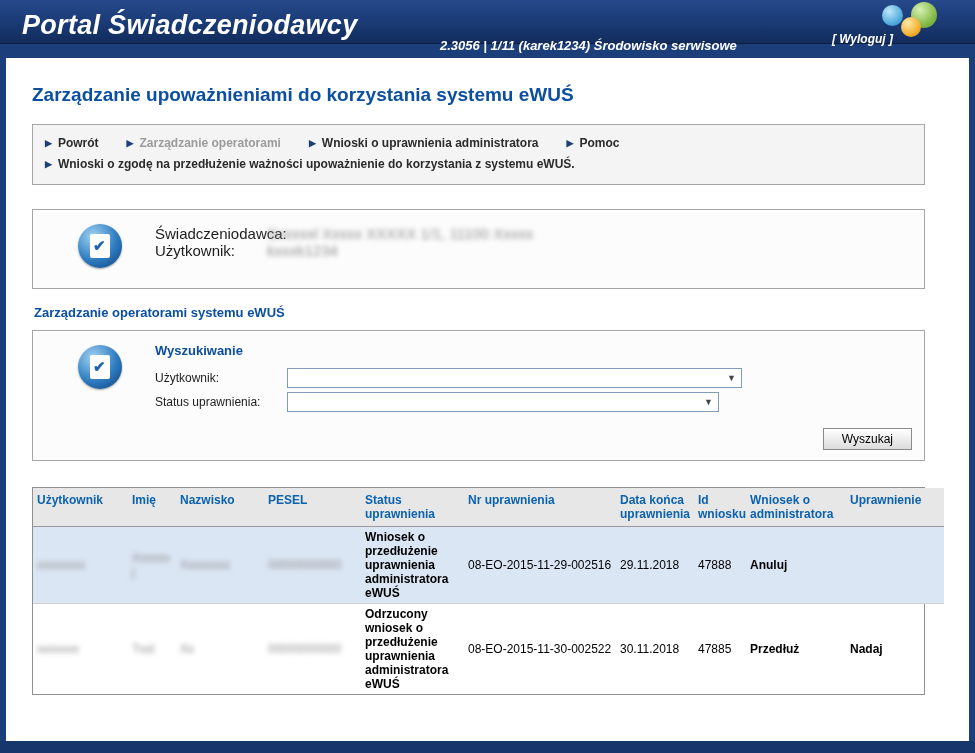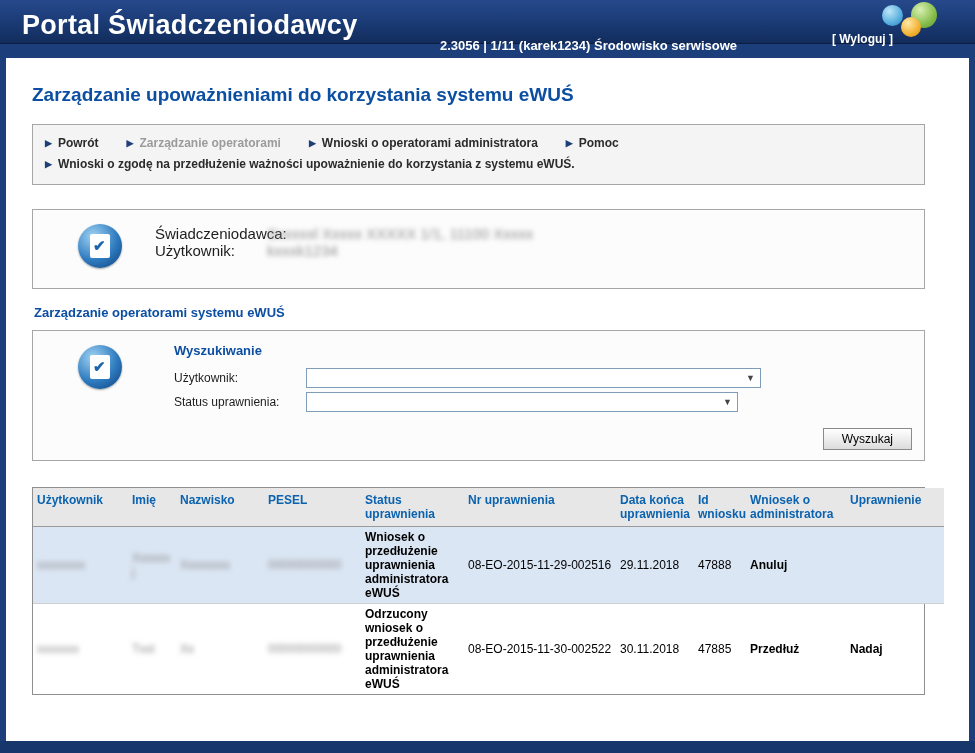--- a/index.html
+++ b/index.html
@@ -1,21 +1,21 @@
 <!DOCTYPE html>
 <html lang="pl"><head>
 <meta charset="utf-8">
 <style>
   * { margin:0; padding:0; box-sizing:border-box; }
   html,body { width:975px; height:753px; overflow:hidden; }
   body { font-family:"Liberation Sans", sans-serif; background:#16366c; }
   .page { position:relative; width:975px; height:753px; background:#1c3e7a; }
 
   
-  .hdr { position:relative; height:44px; background:linear-gradient(#27498c 0%, #1a3a74 55%, #122c5c 100%); border-bottom:1px solid #0a1d40; }
+  .hdr { position:relative; height:44px; background:linear-gradient(#27498c 0%, #1a3a74 55%, #122c5c 100%); border-bottom:1px solid #0a1d40;font-style:italic; }
   .brand { position:absolute; left:22px; top:10px; color:#ffffff; font-size:27px; font-weight:bold; letter-spacing:.3px; }
   .version { position:absolute; left:440px; top:38px; color:#ffffff; font-size:13px; font-weight:bold; }
   .logout { position:absolute; right:82px; top:32px; color:#ffffff; font-size:12px; font-weight:bold; cursor:pointer; }
   .circle { position:absolute; border-radius:50%; }
   .c-blue   { width:21px; height:21px; right:72px; top:5px;  background:radial-gradient(circle at 35% 30%, #bfe6f7, #56aede 60%, #2f7fb5); }
   .c-green  { width:26px; height:26px; right:38px; top:2px;  background:radial-gradient(circle at 35% 30%, #d9f0b4, #85bd4a 60%, #5d9630); }
   .c-orange { width:20px; height:20px; right:54px; top:17px; background:radial-gradient(circle at 35% 30%, #ffe9a8, #f2b132 60%, #cc8a14); }
 
   
   .content { position:absolute; top:58px; left:6px; right:6px; bottom:0; background:#ffffff; padding:20px 44px 0 26px; overflow:hidden; }
@@ -40,21 +40,21 @@
   .app-icon .doc::after { content:"✔"; position:absolute; left:3px; top:3px; color:#1d64ad; font-size:15px; font-weight:bold; }
   .info-rows { font-size:15px; padding-top:3px; }
   .info-row { display:flex; line-height:17px; }
   .info-label { width:112px; color:#1d1d1d; }
   .blurred { color:#8f8f8f; filter:blur(2.4px); user-select:none; }
 
   .section-title { margin:16px 0 10px 2px; color:#0b4ea2; font-size:13px; font-weight:bold; }
 
   
   .search-box { position:relative; border:1px solid #a6a6a6; background:#fcfcfc; padding:12px 12px 44px 12px; display:flex; }
-  .search-fields { font-size:12px;margin-left:19px; }
+  .search-fields { font-size:12px; }
   .search-title { color:#0b4ea2; font-size:13px; font-weight:bold; margin-bottom:10px; }
   .fld-row { display:flex; align-items:center; margin-bottom:4px; }
   .fld-label { width:132px; color:#1d1d1d; }
   .fake-select { position:relative; height:20px; border:1px solid #7f9db9; background:#ffffff; cursor:pointer; }
   .fake-select .sel-arrow { position:absolute; right:5px; top:4px; font-size:9px; color:#444; }
   .sel-user { width:455px; }
   .sel-status { width:432px; }
   .txt-input { width:131px; height:20px; border:1px solid #7f9db9; font-size:12px; padding:0 4px; font-family:"Liberation Sans",sans-serif; }
   .btn-search { position:absolute; right:12px; bottom:10px; padding:3px 18px; font-size:12px; font-family:"Liberation Sans",sans-serif;
                 border:1px solid #8a8a8a; background:linear-gradient(#ffffff,#dcdcdc); cursor:pointer;text-align:center; }
@@ -85,21 +85,21 @@
   </div>
 
   <div class="content">
 
     <h1 class="page-title">Zarządzanie upoważnieniami do korzystania systemu eWUŚ</h1>
 
     <nav class="breadcrumb">
       <div class="bc-row">
         <span class="bc-item"><span class="arr">▶</span><span>Powrót</span></span>
         <span class="bc-item current"><span class="arr">▶</span><span>Zarządzanie operatorami</span></span>
-        <span class="bc-item"><span class="arr">▶</span><span>Wnioski o operatorami administratora</span></span>
+        <span class="bc-item"><span class="arr">▶</span><span>Wnioski o uprawnienia administratora</span></span>
         <span class="bc-item"><span class="arr">▶</span><span>Pomoc</span></span>
       </div>
       <div class="bc-row">
         <span class="bc-item"><span class="arr">▶</span><span>Wnioski o zgodę na przedłużenie ważności upoważnienie do korzystania z systemu eWUŚ.</span></span>
       </div>
     </nav>
 
     <div class="info-box">
       <div class="icon-wrap">
         <div class="app-icon">

